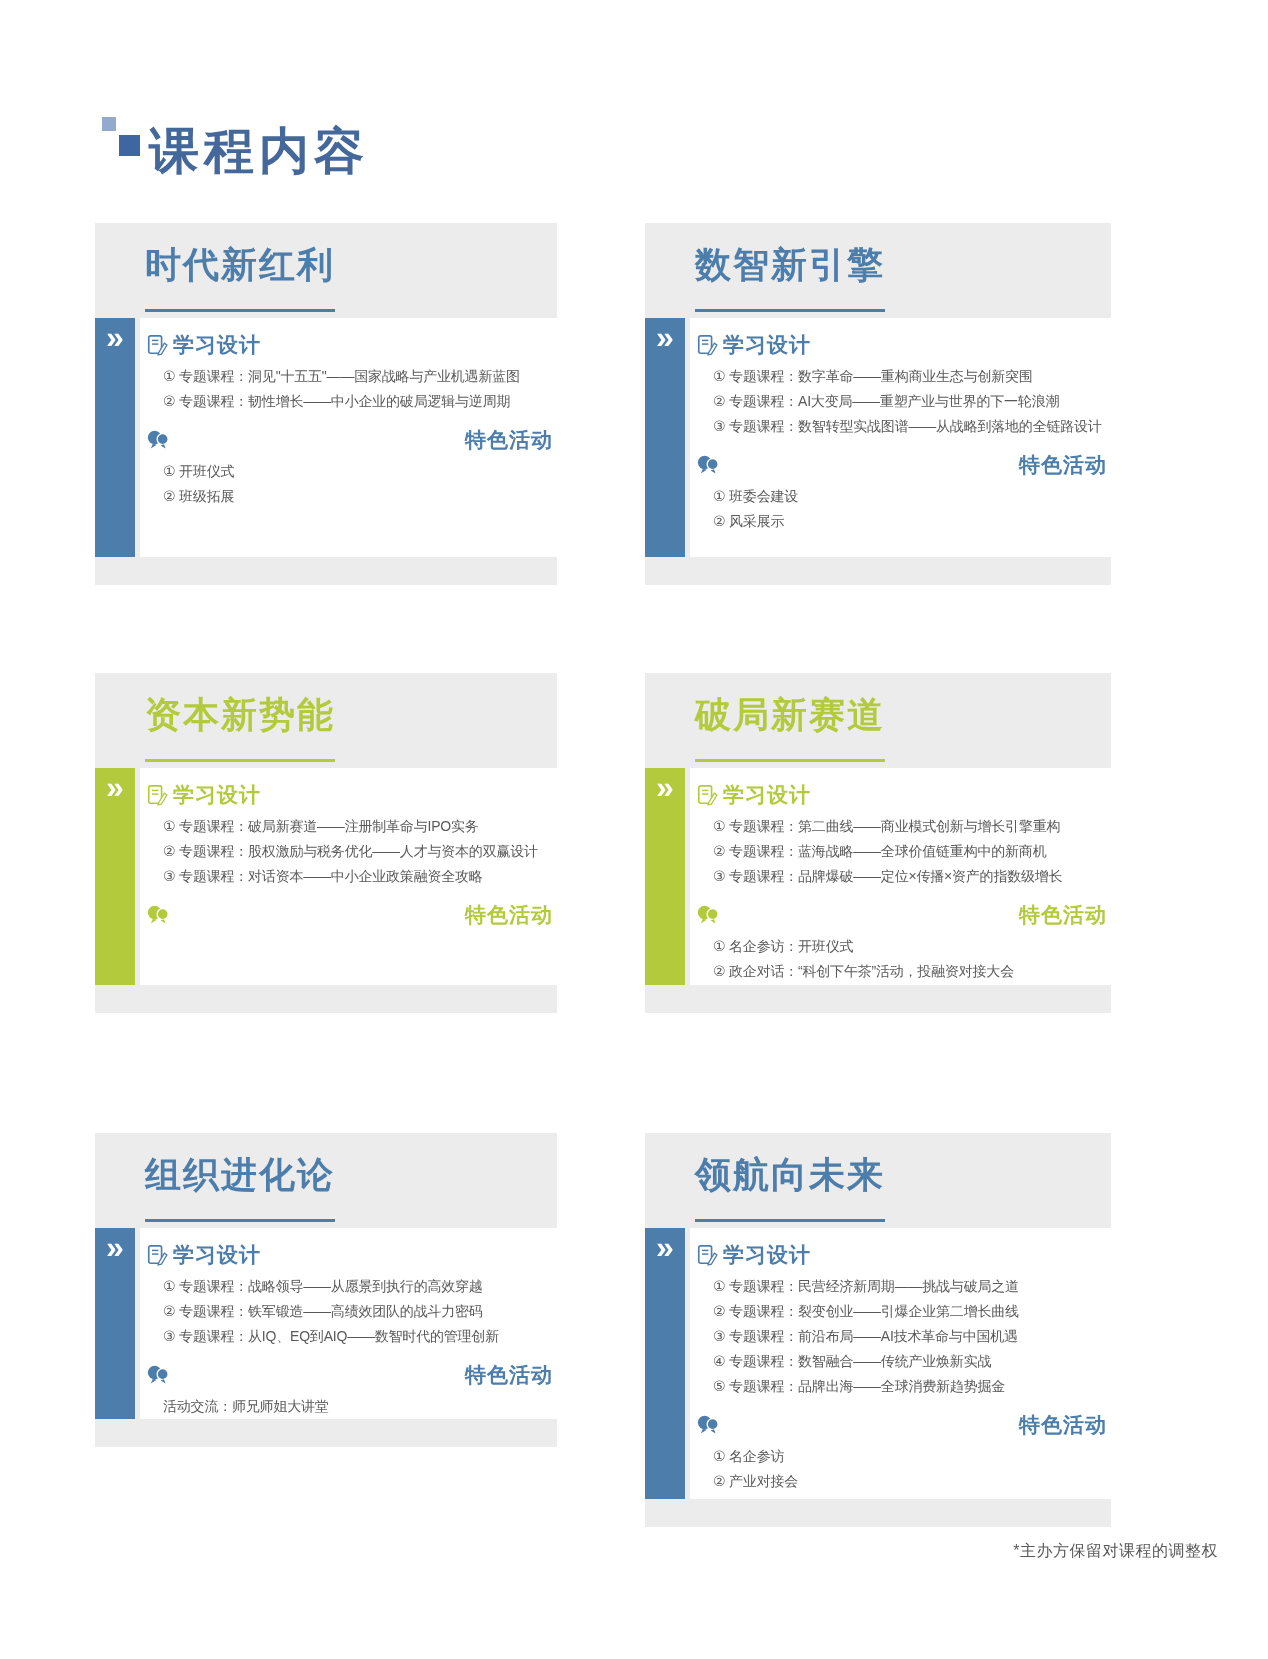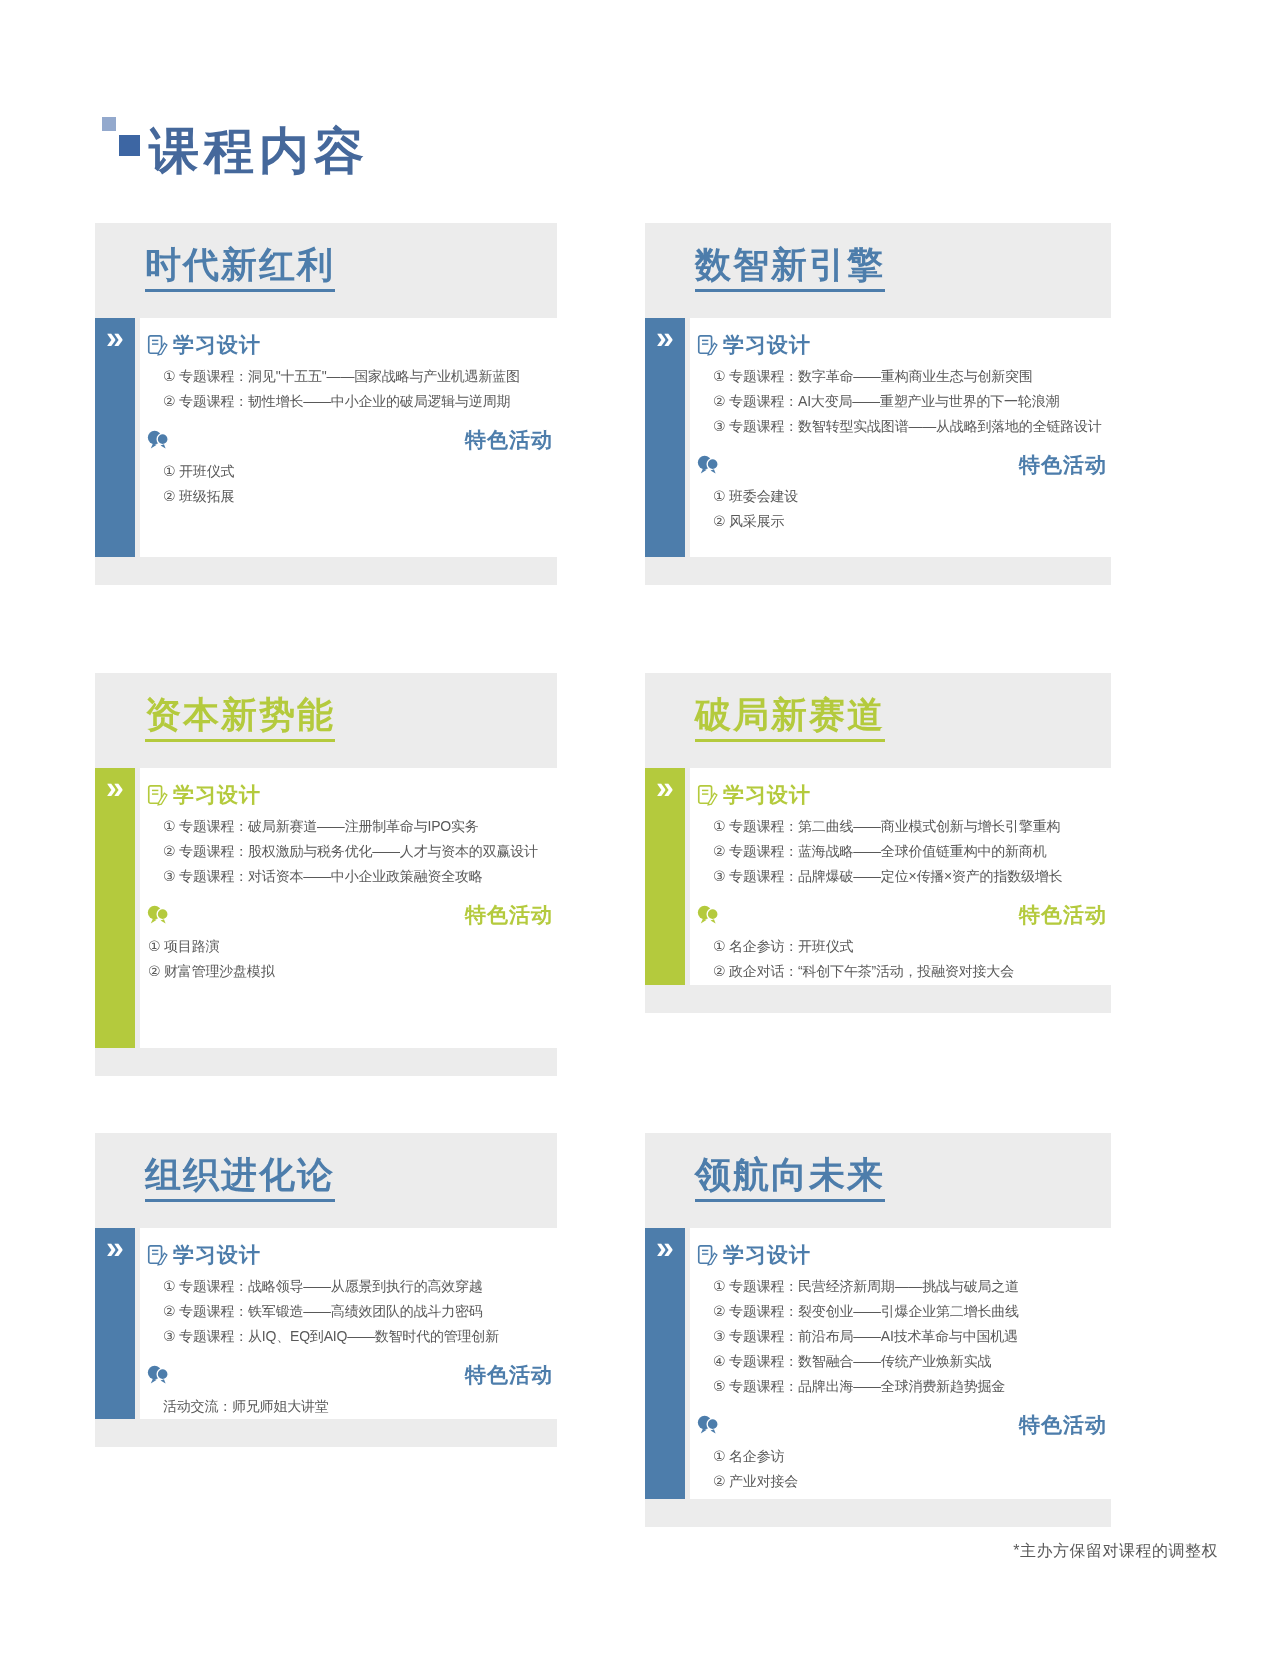--- a/index.html
+++ b/index.html
@@ -34,21 +34,21 @@
   }
   .theme-blue  { --accent: var(--blue); }
   .theme-green { --accent: var(--green); }
 
   .card-title {
     display:inline-block;
     margin:21px 0 12px 50px;
     font-size:36px; font-weight:bold; letter-spacing:2px;
     color: var(--accent);
     border-bottom:3px solid var(--accent);
-    padding-bottom:4px;
+    padding-bottom:24px;
     line-height:1.15;
   }
   .card-body { position:absolute; left:0; right:0; top:95px; bottom:28px; }
   .bar {
     position:absolute; left:0; top:0; bottom:0; width:40px;
     background: var(--accent);
     text-align:center;
   }
   .chevron {
     display:block; margin-top:2px;
@@ -171,21 +171,21 @@
           <span>特色活动</span>
         </h3>
         <ul class="item-list acts">
             <li class="item">① 班委会建设</li>
             <li class="item">② 风采展示</li>
           </ul>
       </div>
     </div>
   </section>
 
-  <section class="card theme-green" id="card-3" style="left:95px;top:673px;width:462px;height:403px;">
+  <section class="card theme-green" id="card-3" style="left:95px;top:673px;width:462px;height:340px;">
     <h2 class="card-title">资本新势能</h2>
     <div class="card-body">
       <div class="bar">
           <span class="chevron">»</span>
         </div>
       <div class="content">
         <h3 class="sec learn">
           <span class="icon">
               <svg width="22" height="22" viewBox="0 0 24 24">
                 <rect x="3" y="2" width="14" height="19" rx="2" fill="none" stroke="currentColor" stroke-width="1.8"></rect>
@@ -205,24 +205,20 @@
           <span class="icon">
               <svg width="24" height="22" viewBox="0 0 28 26">
                 <circle cx="10" cy="10" r="8" fill="currentColor"></circle>
                 <path d="M8 17 l-2.5 6 l7 -4.5 z" fill="currentColor"></path>
                 <circle cx="19.5" cy="12" r="6.5" fill="currentColor" stroke="#fff" stroke-width="1.6"></circle>
                 <path d="M21 18 l2 5 l-6 -3.5 z" fill="currentColor"></path>
               </svg>
             </span>
           <span>特色活动</span>
         </h3>
-        <ul class="item-list acts">
-            <li class="item">① 项目路演</li>
-            <li class="item">② 财富管理沙盘模拟</li>
-          </ul>
       </div>
     </div>
   </section>
 
   <section class="card theme-green" id="card-4" style="left:645px;top:673px;width:466px;height:340px;">
     <h2 class="card-title">破局新赛道</h2>
     <div class="card-body">
       <div class="bar">
           <span class="chevron">»</span>
         </div>

